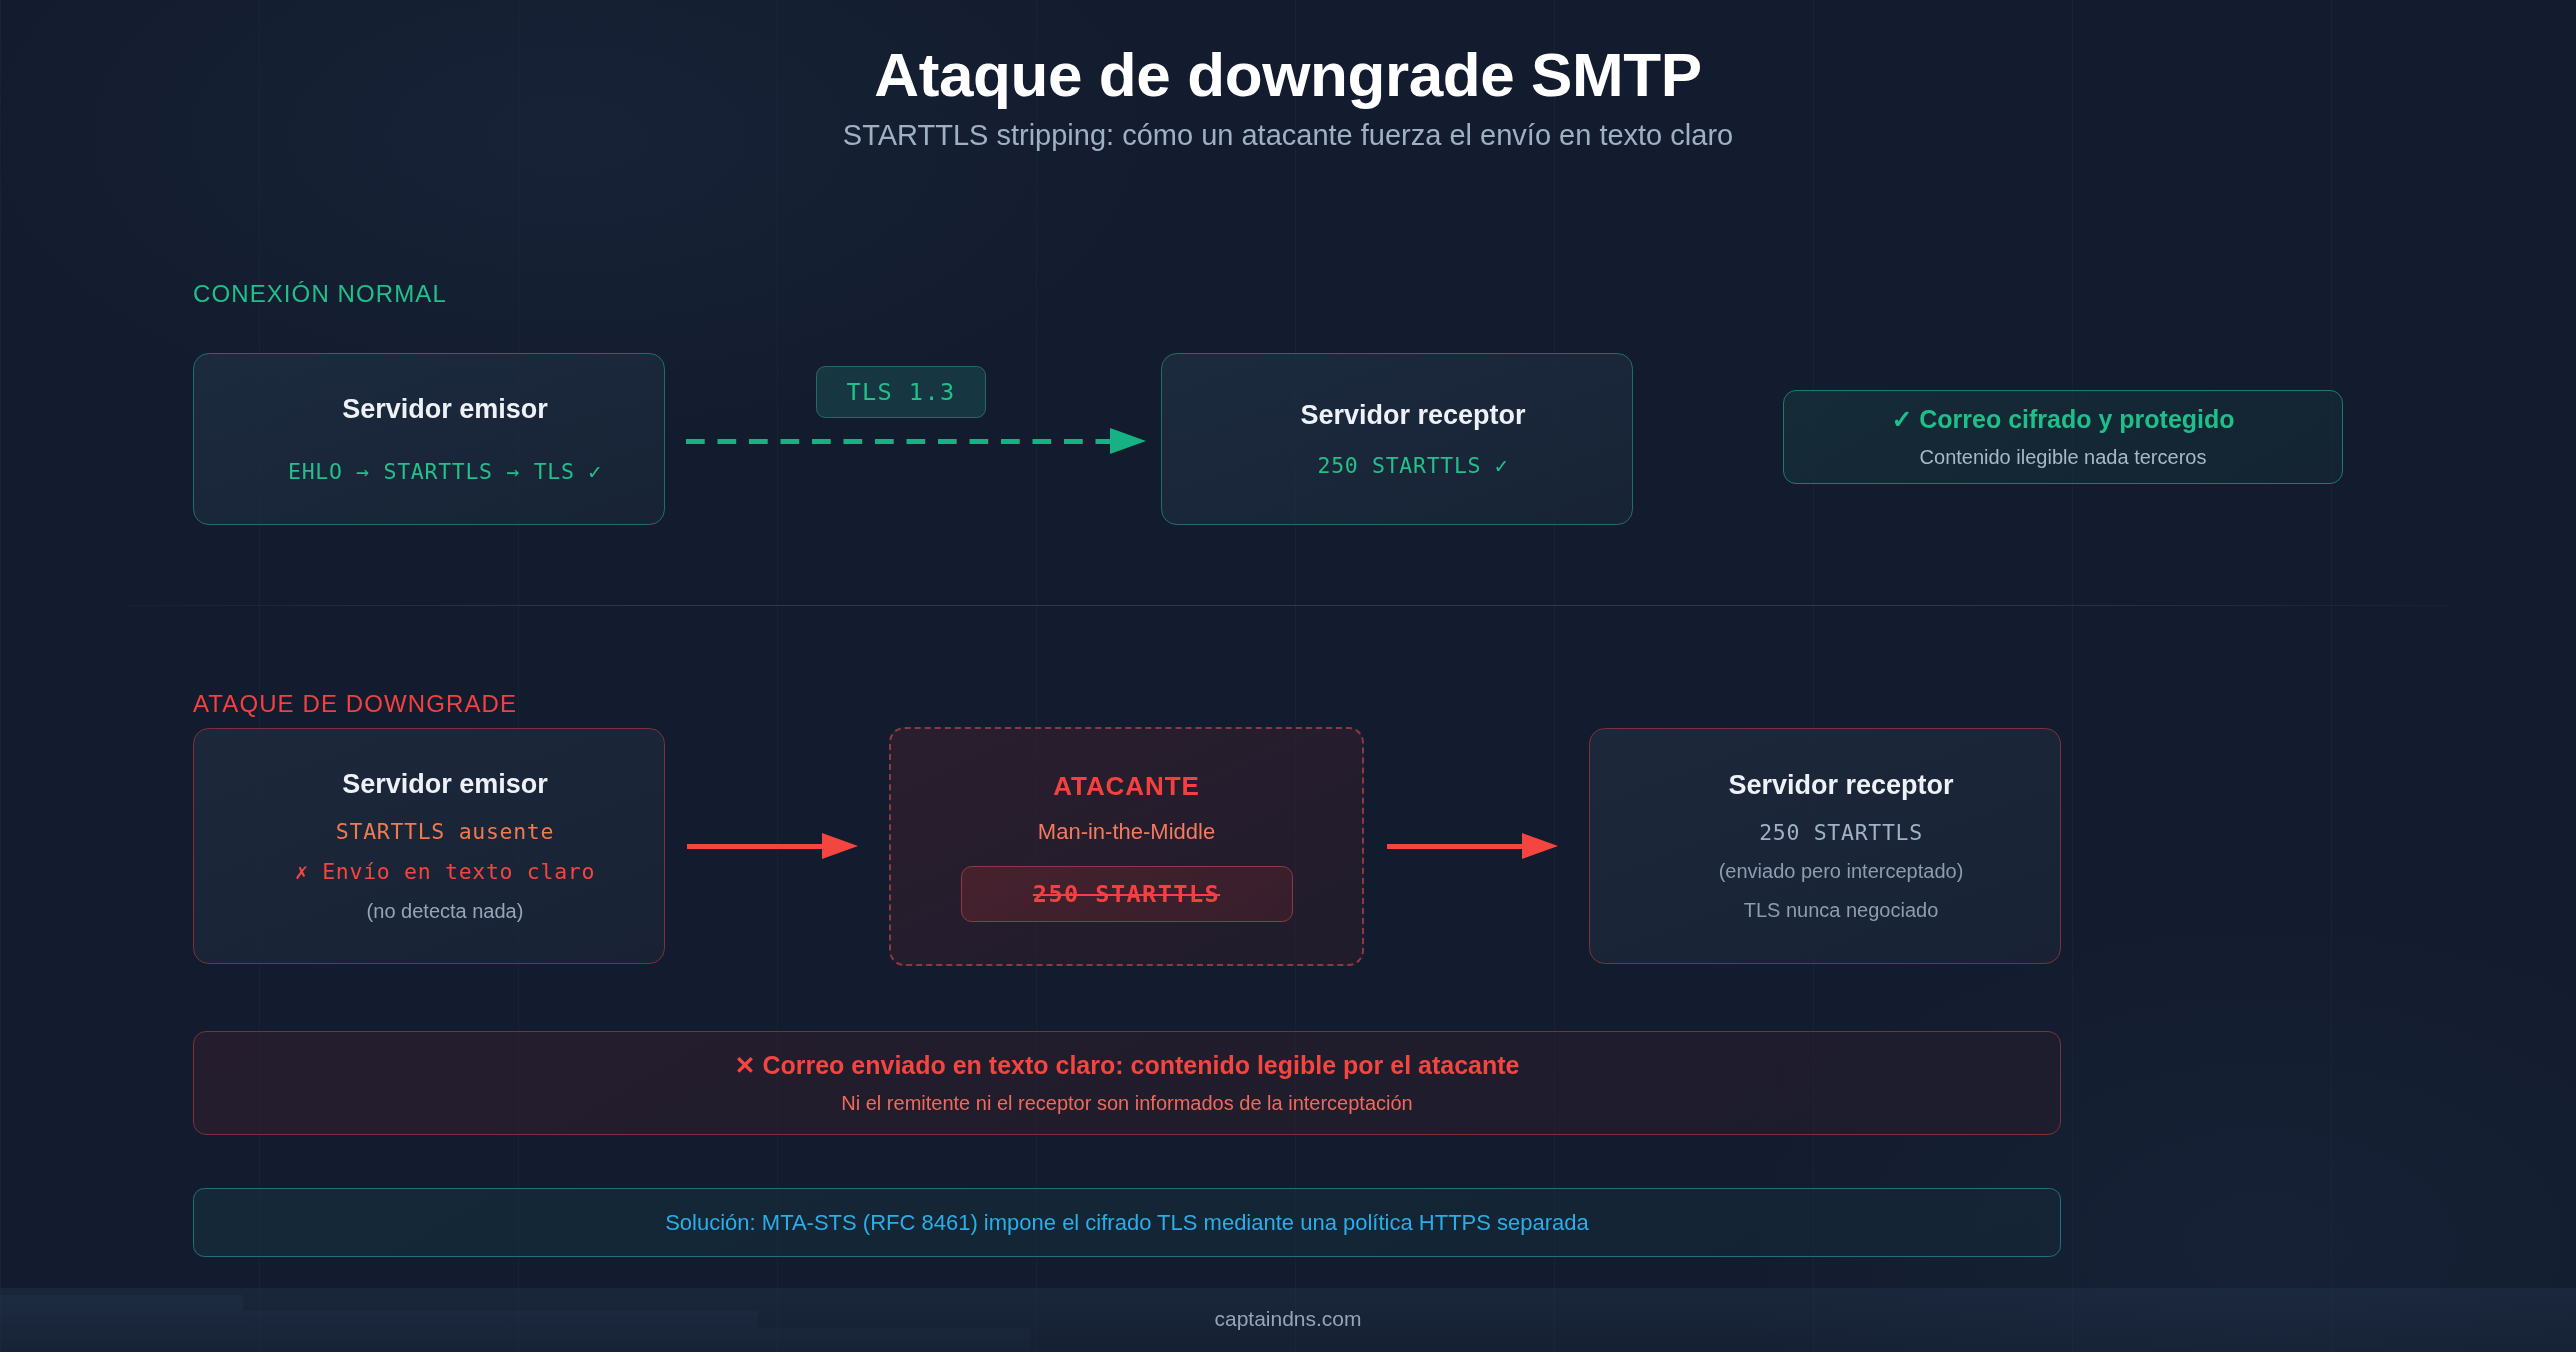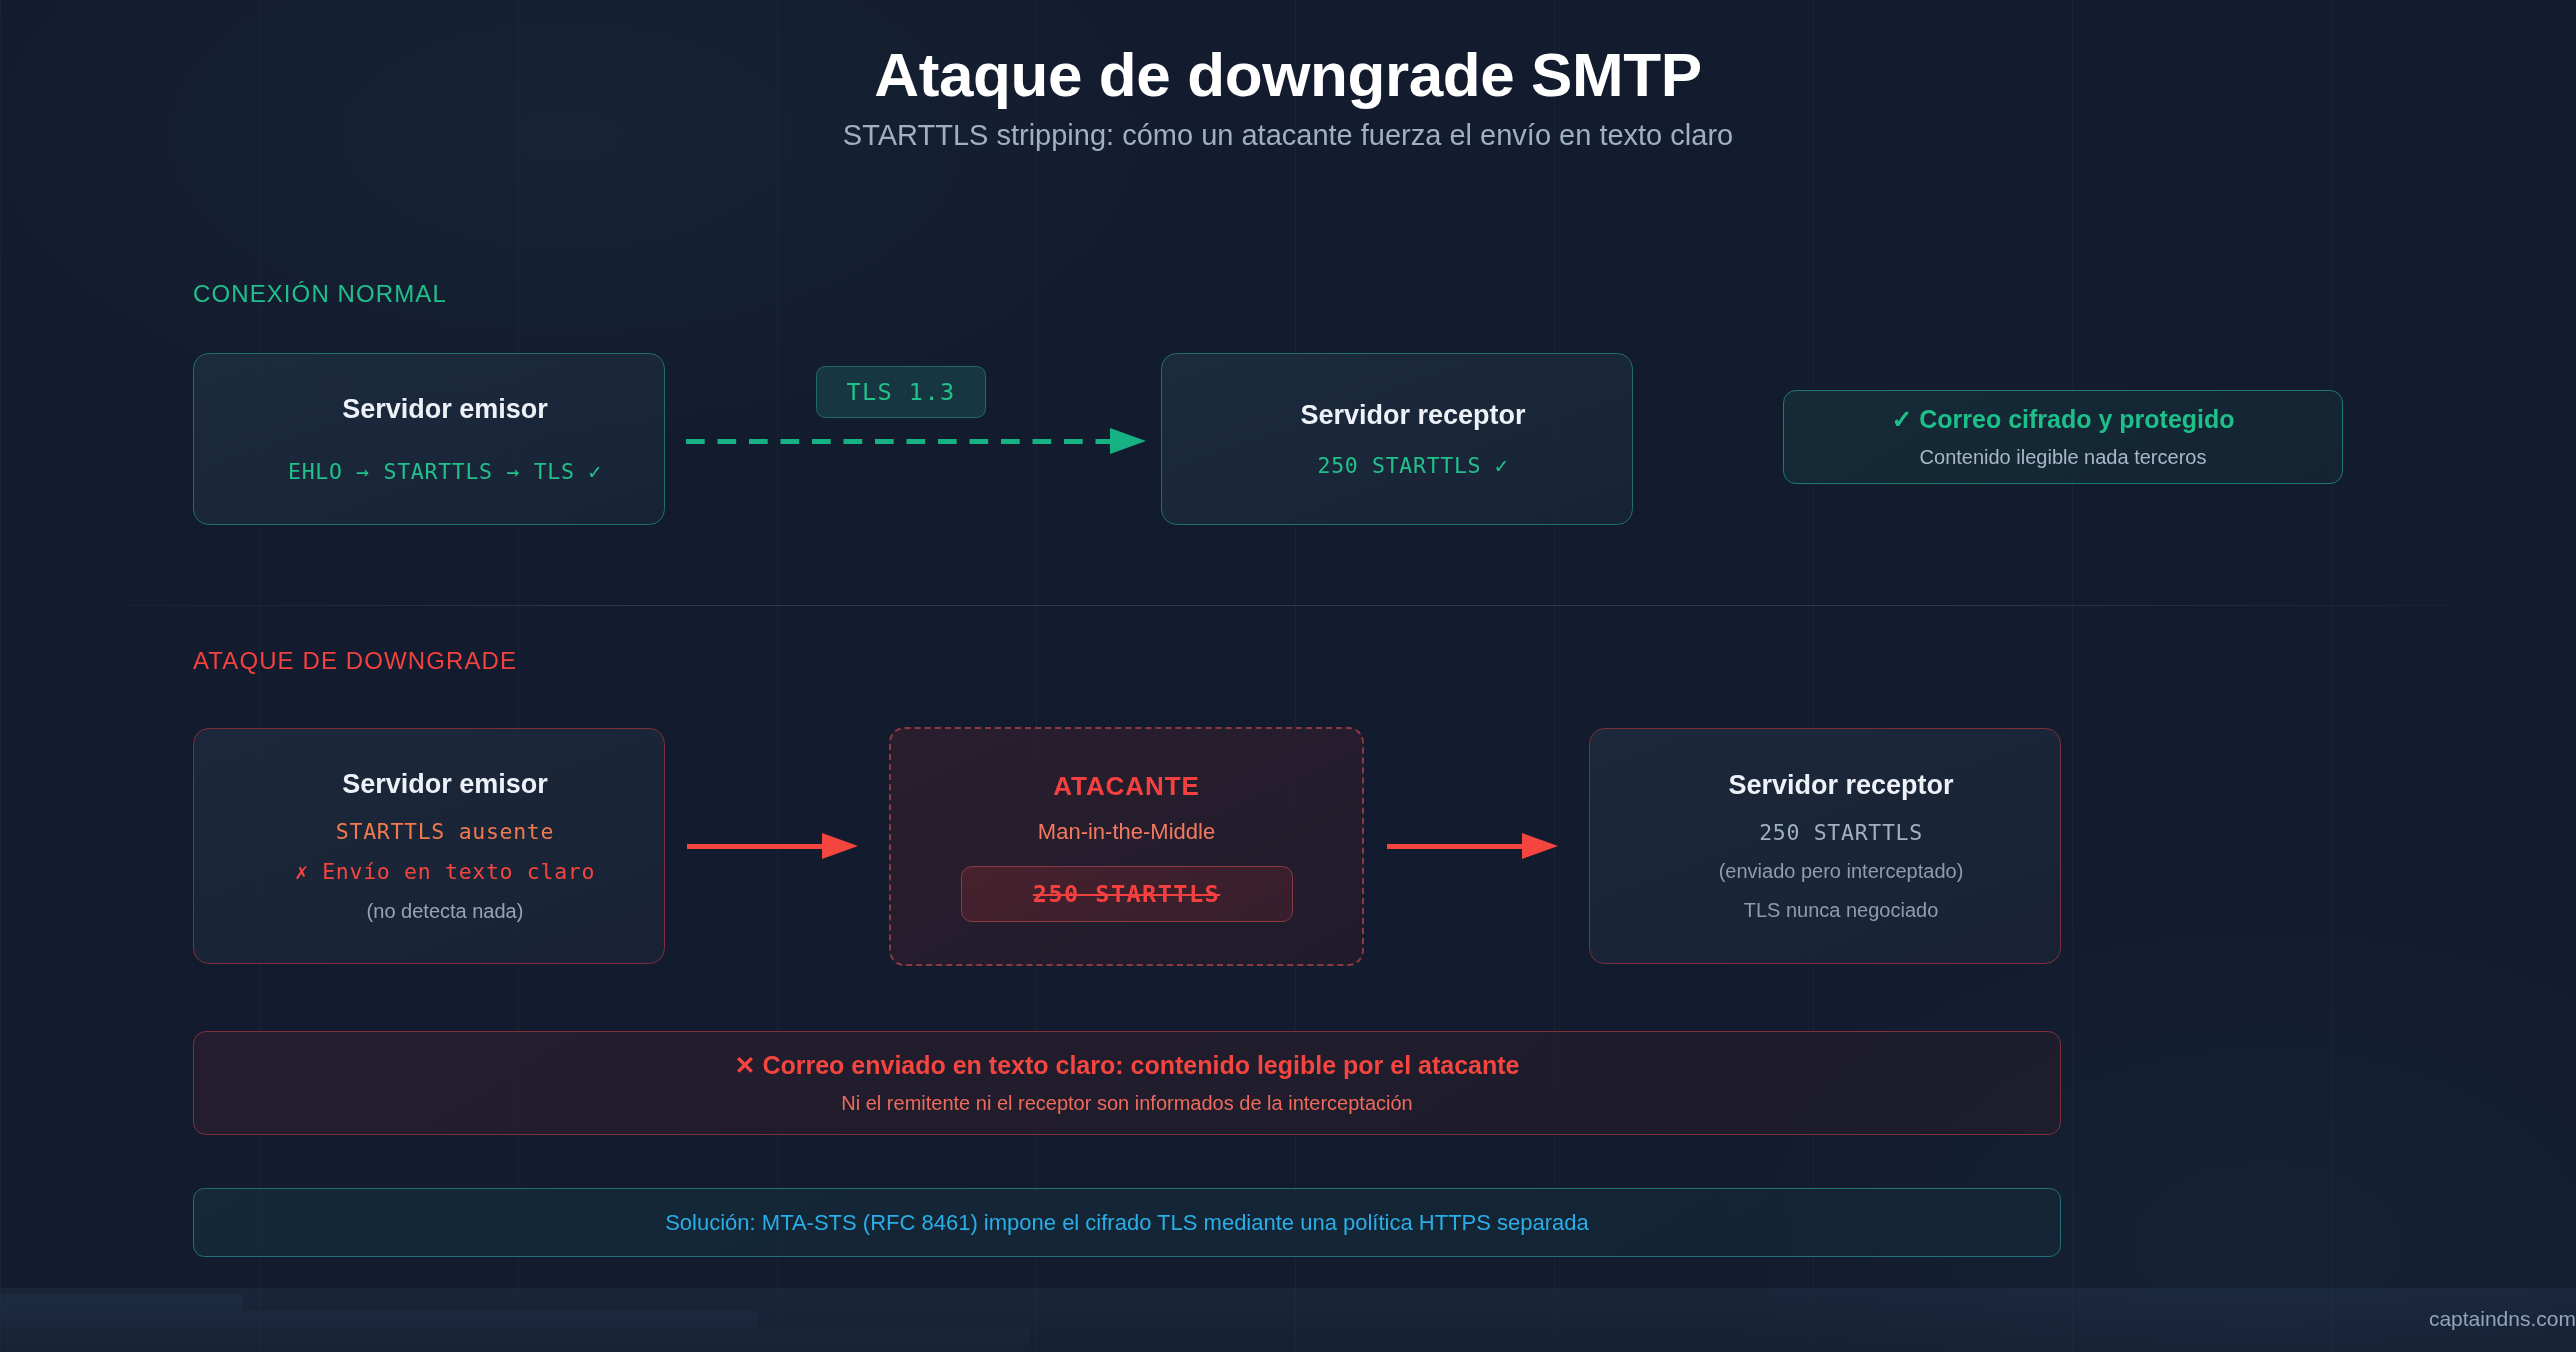--- a/index.html
+++ b/index.html
@@ -46,21 +46,21 @@
   }
   #subtitle{
     margin-top:10px; font-size:29px; color:#9fb0c4; font-weight:400;
   }
 
   
   .section-label{
     position:absolute; font-size:24px; font-weight:normal; letter-spacing:1.1px;
   }
   #label-normal{ left:193px; top:280px; color:#21c08a; }
-  #label-attack{ left:193px; top:647px; color:#f2413f; }
+  #label-attack{ left:193px; top:690px; color:#f2413f; }
 
   
   #divider{
     position:absolute; left:127px; right:127px; top:605px; height:1.4px;
     background:linear-gradient(90deg, rgba(120,150,185,0.04), rgba(140,170,205,0.20) 22%, rgba(140,170,205,0.20) 78%, rgba(120,150,185,0.04));
   }
 
   
   .card{
     position:absolute;
@@ -172,21 +172,21 @@
   #box-solution{
     position:absolute; left:193px; top:1188px; width:1868px; height:69px;
     border-radius:11.4px;
     background:linear-gradient(150deg, rgba(22,54,66,0.48), rgba(20,44,58,0.40));
     border:1.4px solid #23707a;
     display:flex; align-items:center; justify-content:center;
   }
   #box-solution .txt{ font-size:22px; color:#2aaee8; }
 
   #footer{
-    position:absolute; left:0; right:0; top:1307px; text-align:right;
+    position:absolute; left:0; right:0; top:1307px; text-align:center;
     font-size:21px; color:#93a4b8;
   }
 </style>
 </head>
 <body>
 
 <div id="bg-glow"></div>
 <div id="bg-grid"></div>
 <div id="bg-footer-band"></div>
 <div id="bg-footer-step"></div>

